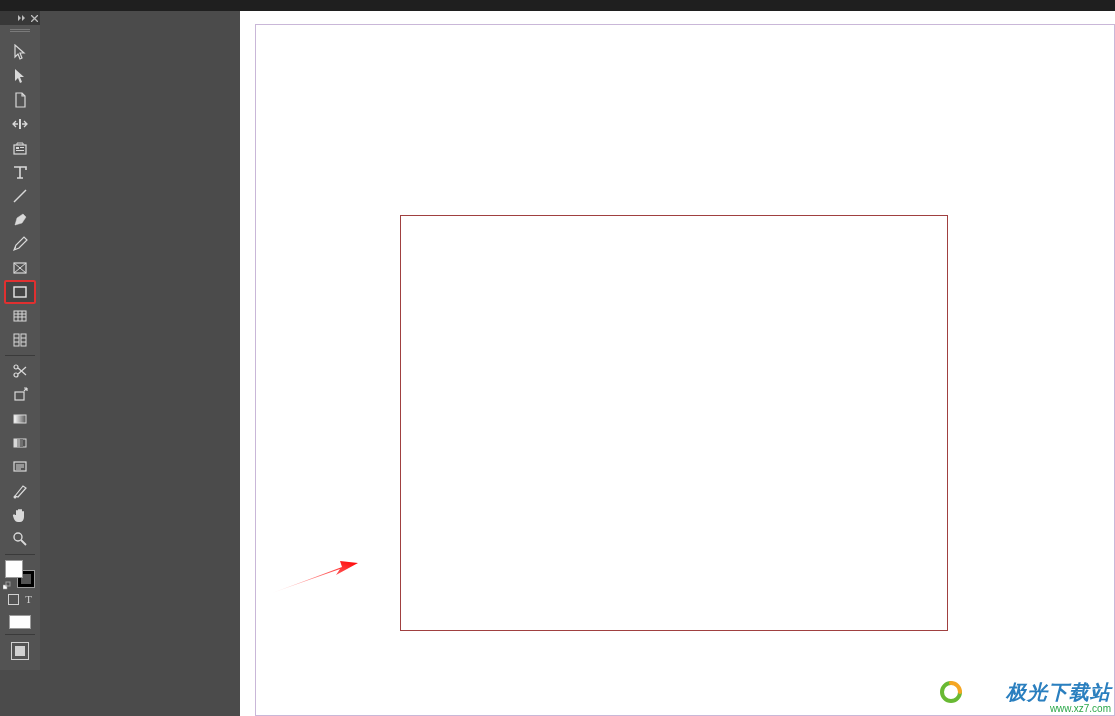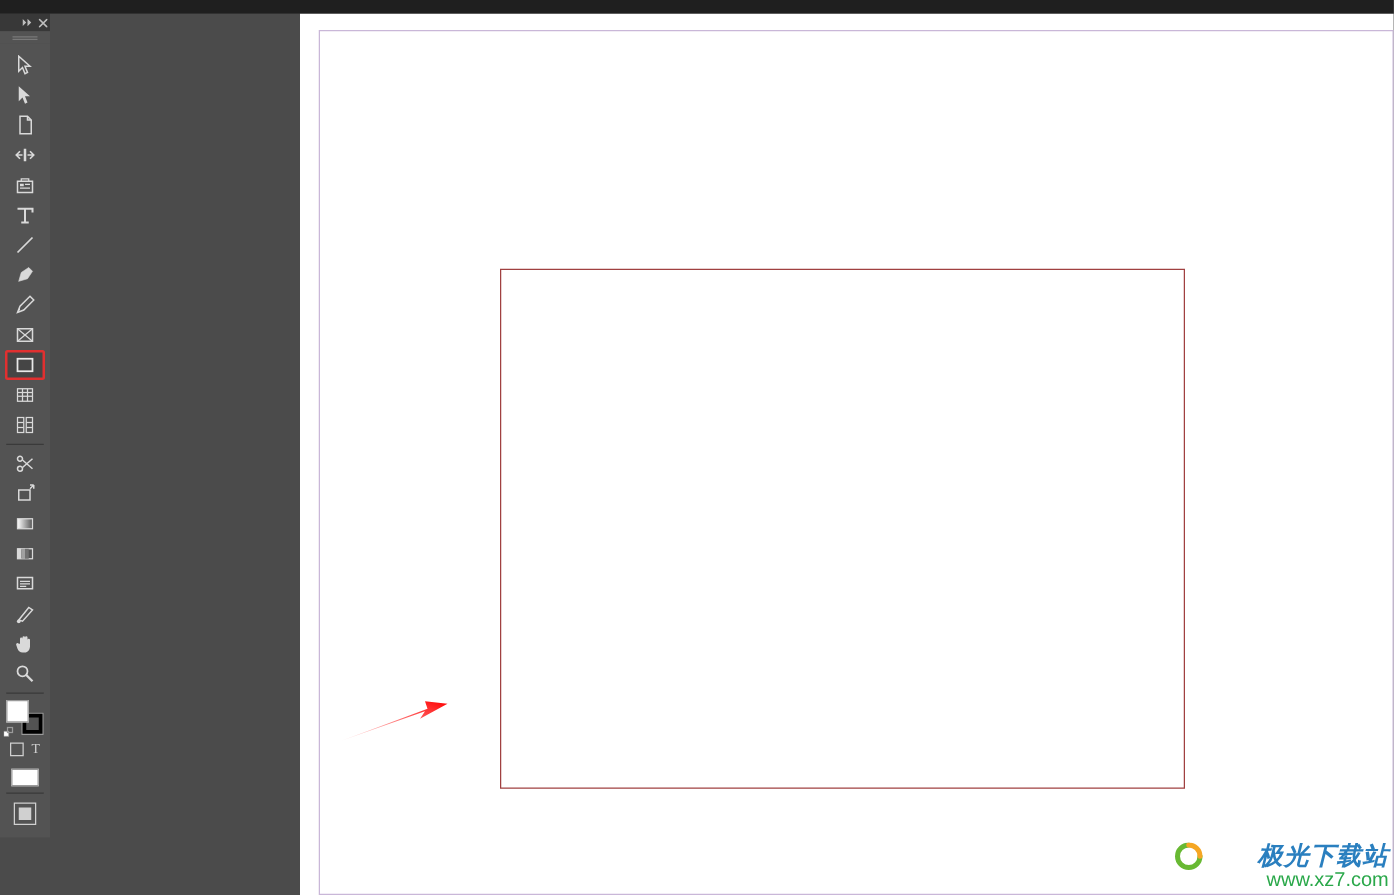--- a/index.html
+++ b/index.html
@@ -144,21 +144,21 @@
   }
   .watermark .brand {
     font-size: 20px;
     font-weight: bold;
     color: #2a7fbf;
     font-style: italic;
     letter-spacing:1px;
     margin-left:40px;
   }
   .watermark .url {
-    font-size: 16px;
+    font-size: 10px;
     color: #2aa84a;
   }
   .dark-gap {
     position:absolute;
     left:40px;
     top:11px;
     width:200px;
     height:705px;
     background:#4b4b4b;
   }

